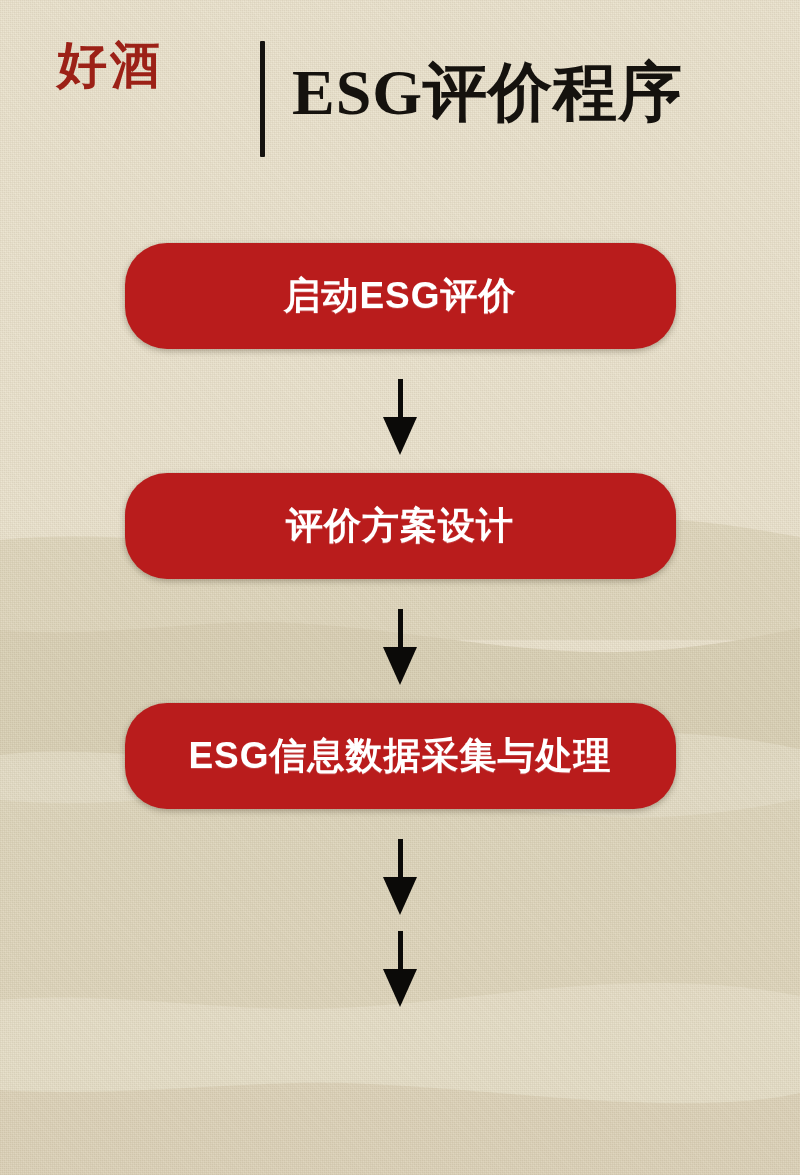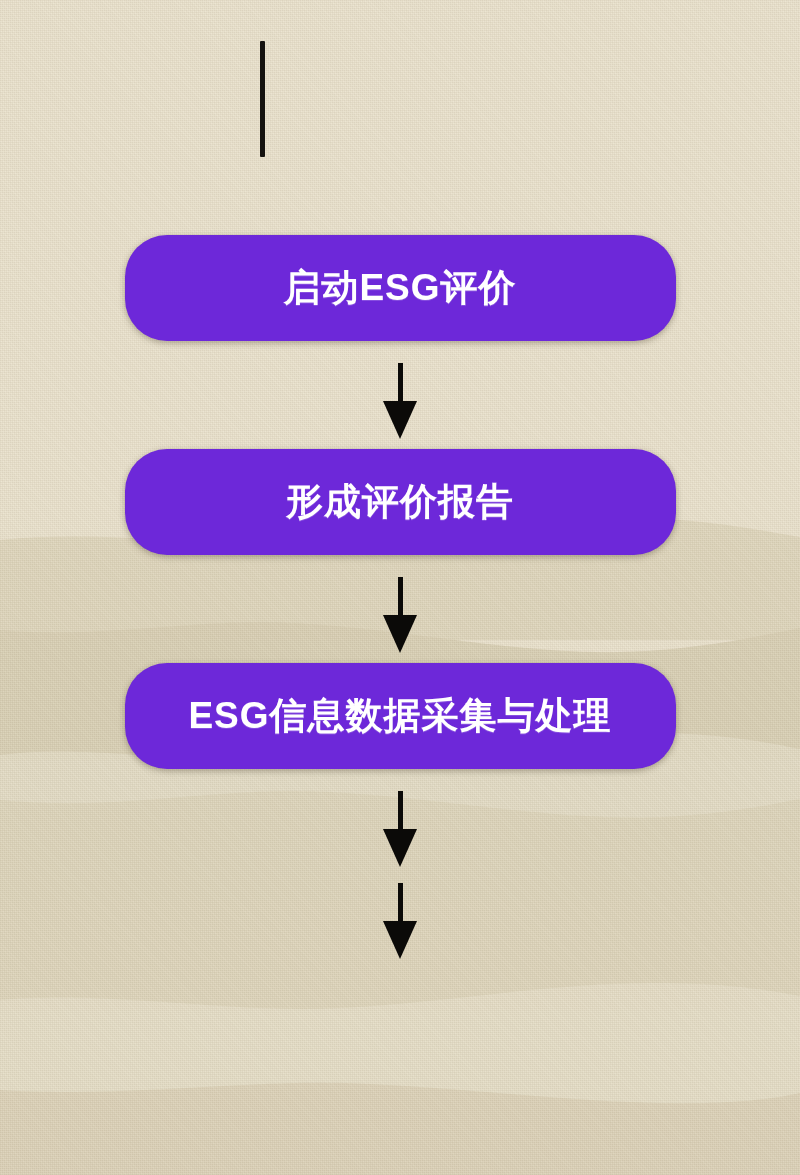--- a/index.html
+++ b/index.html
@@ -100,24 +100,24 @@
     width: 800px;
     z-index: 3;
   }
 
   .flow-step {
     position: relative;
   }
 
   .flow-box {
     position: relative;
-    margin: 8px auto;
+    margin: 16px auto;
     width: 551px;
     height: 106px;
-    background: #6d28d9;
+    background: #b91c1c;
     border-radius: 42px;
     display: flex;
     align-items: center;
     justify-content: center;
     box-shadow: 0 2px 6px rgba(60,48,28,.35);
     text-align: center;
   }
 
   .flow-box-label {
     color: #ffffff;
@@ -168,40 +168,42 @@
     <path d="M0,630 C110,640 200,616 310,624 C430,632 540,660 660,650 C720,645 770,634 800,628 L800,760 L0,760 Z" fill="#d7cdb3" opacity="0.95"></path>
     <path d="M0,755 C100,742 220,770 330,764 C450,757 560,726 690,734 C740,737 775,744 800,749 L800,900 L0,900 Z" fill="#e2dac4" opacity="0.95"></path>
     <path d="M0,800 C120,812 210,786 330,792 C450,798 560,824 680,816 C735,812 775,804 800,799 L800,1010 L0,1010 Z" fill="#dcd3b9" opacity="0.9"></path>
     <path d="M0,1000 C110,990 230,1014 340,1008 C470,1001 570,978 700,984 C745,986 778,992 800,996 L800,1175 L0,1175 Z" fill="#e4dcc6" opacity="0.95"></path>
     <path d="M0,1090 C130,1098 250,1078 370,1084 C500,1090 610,1108 730,1102 C765,1100 786,1096 800,1093 L800,1175 L0,1175 Z" fill="#d9cfb5" opacity="0.85"></path>
   </svg>
   <div class="grain"></div>
 
   <div class="header">
     <div class="logo-block">
+      <div class="logo-line">好酒</div>
     </div>
     <div class="divider"></div>
+    <div class="poster-title">ESG评价程序</div>
   </div>
 
   <div class="flow">
 
     <div class="flow-step">
       <div class="flow-box">
         <span class="flow-box-label">启动ESG评价</span>
       </div>
     </div>
 
     <div class="flow-arrow">
       <div class="shaft"></div>
       <div class="head"></div>
     </div>
 
     <div class="flow-step">
       <div class="flow-box">
-        <span class="flow-box-label">形成评价报告</span>
+        <span class="flow-box-label">评价方案设计</span>
       </div>
     </div>
 
     <div class="flow-arrow">
       <div class="shaft"></div>
       <div class="head"></div>
     </div>
 
     <div class="flow-step">
       <div class="flow-box">

